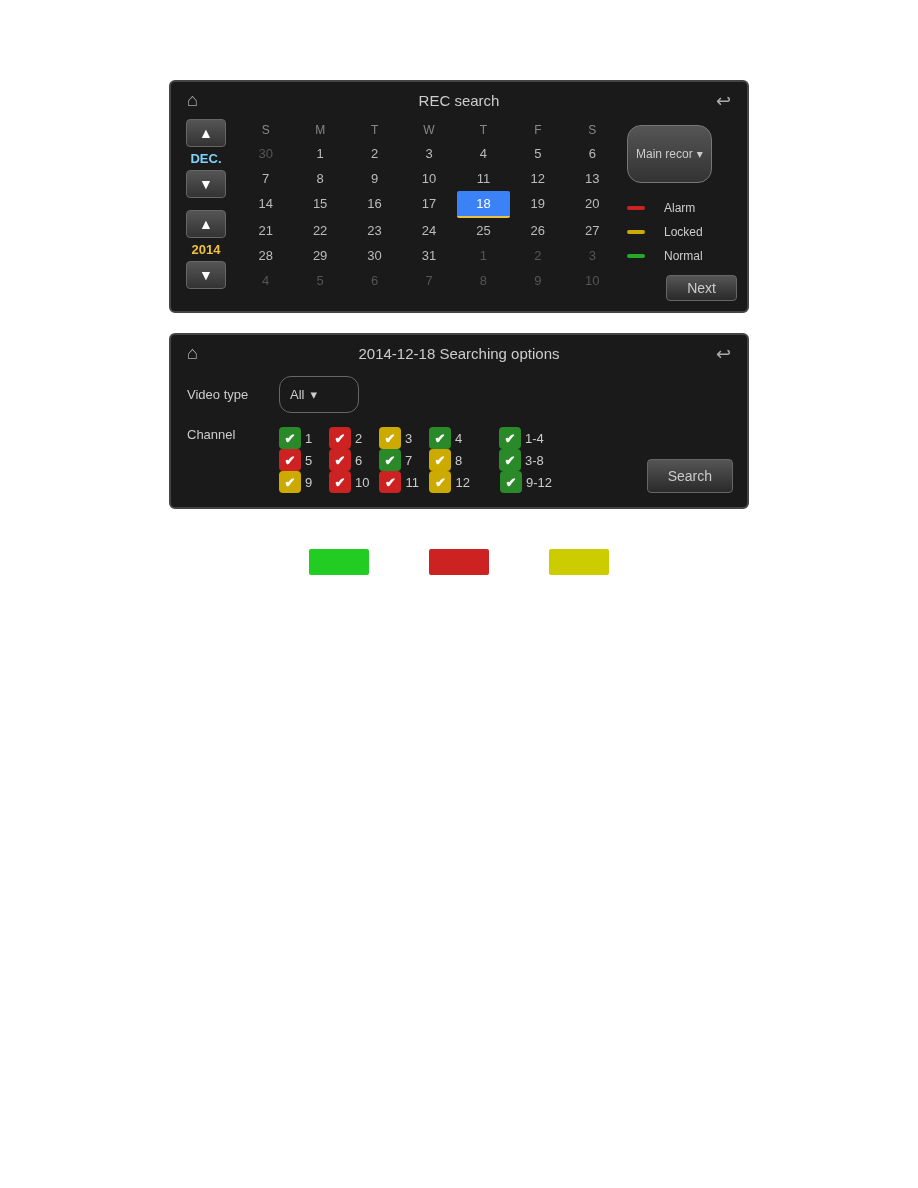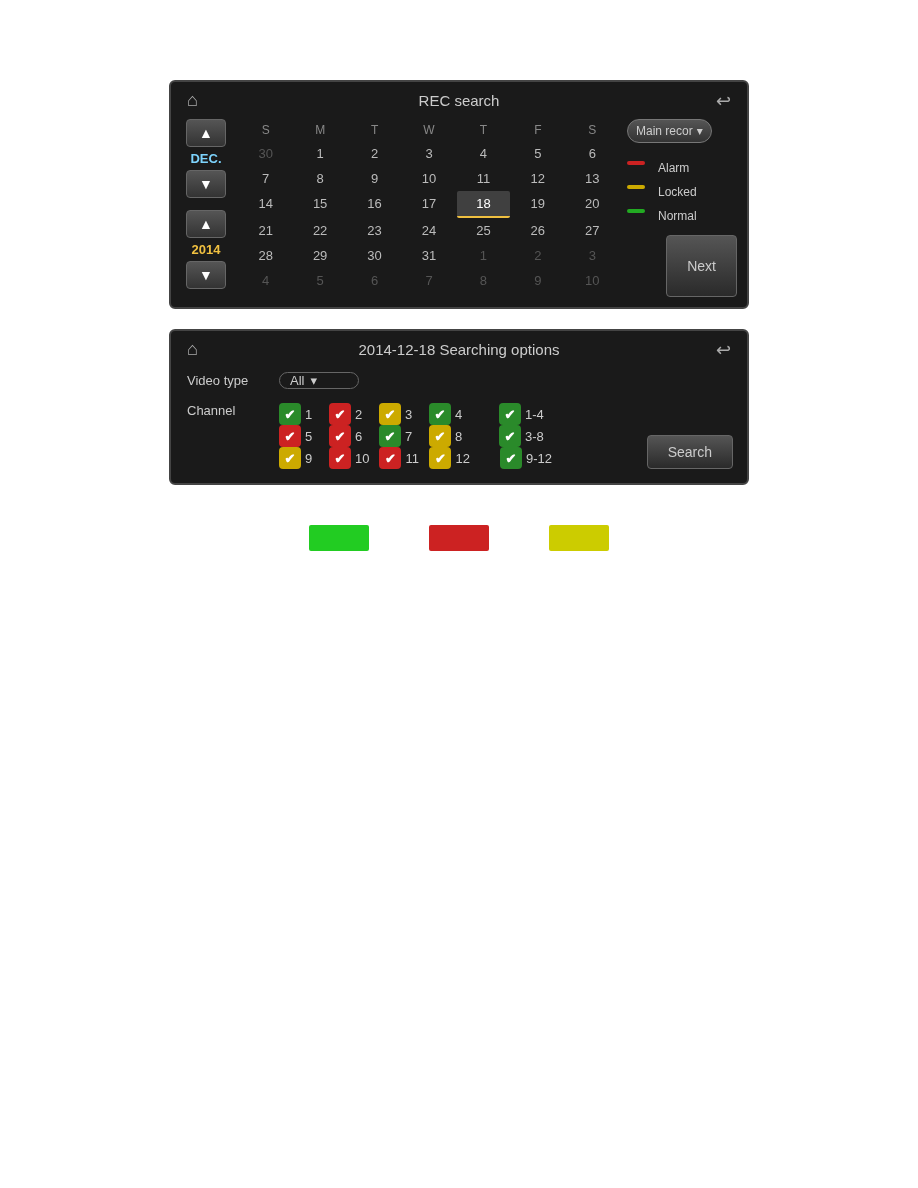--- a/index.html
+++ b/index.html
@@ -123,70 +123,71 @@
       font-size: 12px;
       padding: 4px 2px;
       text-align: center;
     }
 
     .cal-cell.dim {
       color: #555;
     }
 
     .cal-cell.selected {
-      background: #404040;
+      background: #3b82f6;
       border-bottom: 2px solid #f0c040;
       color: #fff;
       border-radius: 2px;
     }
 
     
     .cal-right {
       display: flex;
       flex-direction: column;
       align-items: flex-start;
       min-width: 110px;
       gap: 6px;
     }
 
     .main-rec-dropdown {
       background: linear-gradient(to bottom, #555, #333);
       border: 1px solid #777;
       border-radius: 14px;
       color: #ccc;
       font-size: 12px;
-      padding: 4px 8px;
+      padding: 21px 8px;
       display: flex;
       align-items: center;
       gap: 4px;
       cursor: pointer;
       white-space: nowrap;
+      margin-top: 6px;
     }
 
     .legend-item {
       display: flex;
-      align-items: flex-start;
-      gap: 13px;
+      align-items: center;
+      gap: 19px;
       font-size: 12px;
       color: #ccc;
     }
 
     .legend-dot {
       width: 18px;
       height: 4px;
       border-radius: 2px;
     }
 
     .next-btn {
       background: linear-gradient(to bottom, #555, #2a2a2a);
       border: 1px solid #666;
       border-radius: 4px;
       color: #ccc;
       font-size: 14px;
-      padding: 22px 20px;
+      padding: 4px 20px;
       cursor: pointer;
       margin-top: auto;
       align-self: flex-end;
     }
 
     
     .panel2-content {
       padding: 4px 6px;
     }
 
@@ -202,21 +203,21 @@
       font-size: 13px;
       min-width: 80px;
     }
 
     .dropdown-select {
       background: #1a1a1a;
       border: 1px solid #666;
       border-radius: 12px;
       color: #ccc;
       font-size: 13px;
-      padding: 0 10px;
+      padding: 10px 10px;
       display: flex;
       align-items: center;
       gap: 6px;
       cursor: pointer;
       min-width: 80px;
       text-align: center;
     }
 
     .channel-row {
       display: flex;

